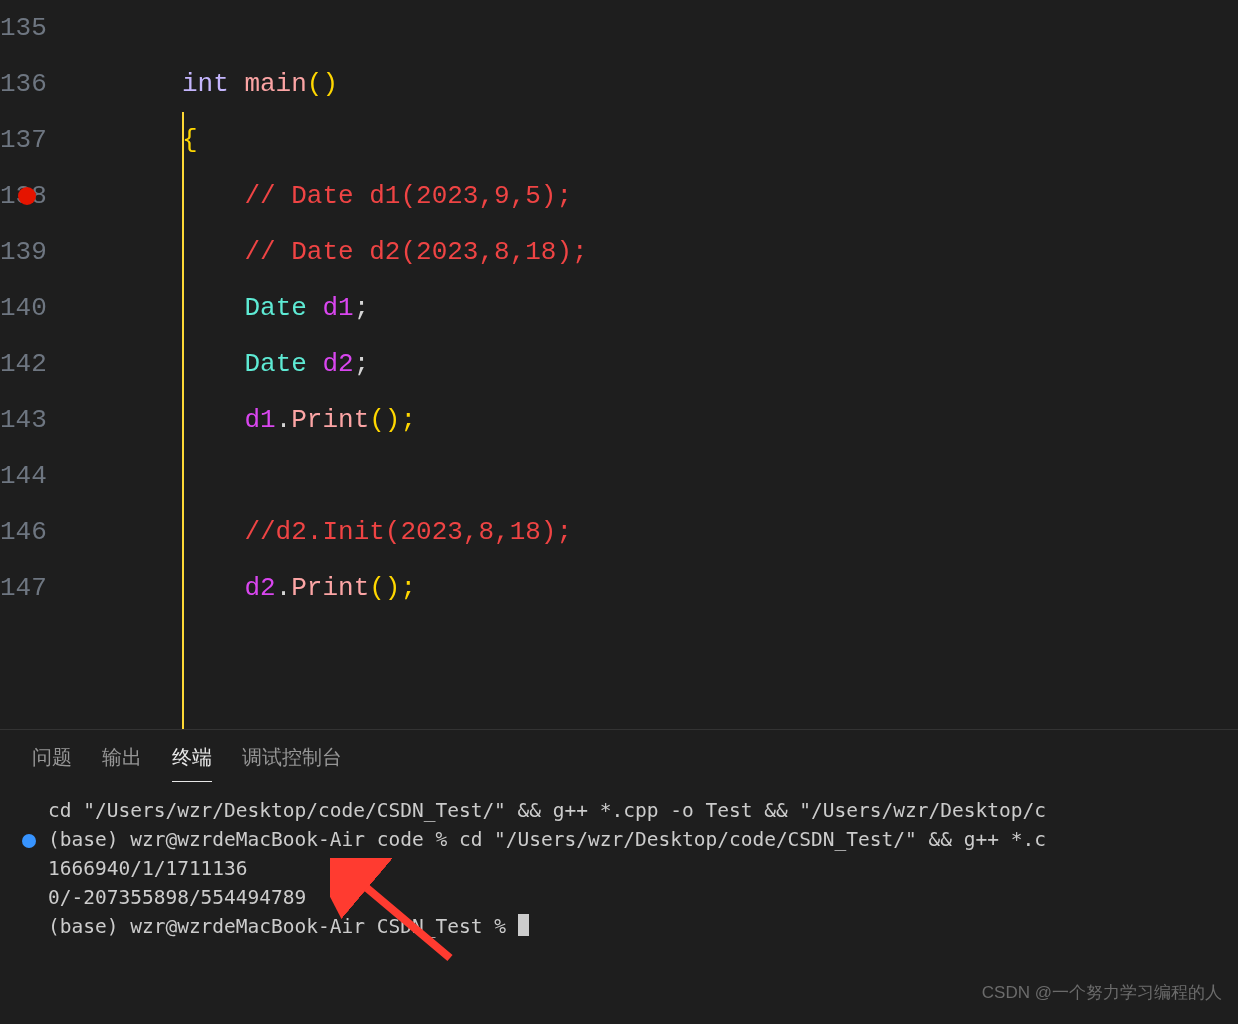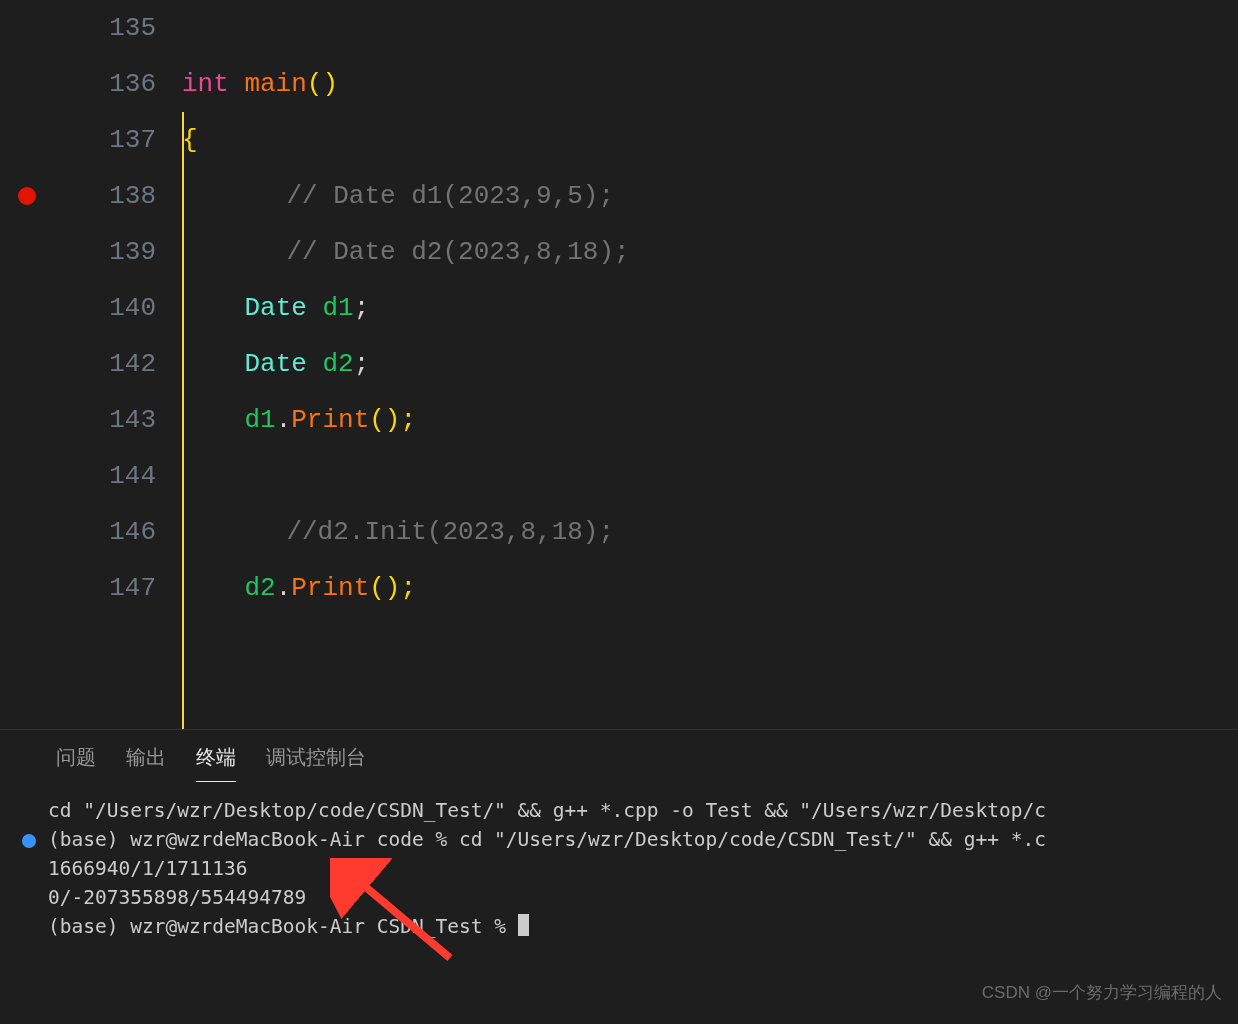--- a/index.html
+++ b/index.html
@@ -13,21 +13,21 @@
     overflow: hidden;
     position: relative;
   }
   .editor {
     height: 729px;
     display: flex;
     overflow: hidden;
   }
   .gutter {
     width: 182px;
-    text-align: right;
+    text-align: left;
     padding-right: 26px;
     color: #6e7681;
     user-select: none;
     position: relative;
     flex-shrink: 0;
   }
   .code-area {
     flex: 1;
     position: relative;
   }
@@ -46,40 +46,39 @@
     border-radius: 50%;
   }
   .indent-guide {
     position: absolute;
     left: 0;
     top: 112px;
     bottom: 0;
     width: 2px;
     background: #fdd835;
   }
-  .tok-keyword { color: #ec4899; }
-  .tok-func { color: #f97316; }
+  .tok-keyword { color: #c4b5fd; }
+  .tok-func { color: #fca5a5; }
   .tok-type { color: #5eead4; }
-  .tok-comment { color: #737373; margin-left: 42px; }
+  .tok-comment { color: #ef4444; }
   .tok-punct { color: #d4d4d4; }
   .tok-brace { color: #ffd700; }
-  .tok-var { color: #22c55e; }
+  .tok-var { color: #d946ef; }
 
   .panel {
     border-top: 1px solid #333;
     height: 295px;
   }
   .tabbar {
     display: flex;
     gap: 30px;
     padding: 14px 32px 0 32px;
     font-family: -apple-system, "PingFang SC", sans-serif;
     font-size: 20px;
     color: #969696;
-    margin-left: 24px;
   }
   .tab {
     padding-bottom: 10px;
     cursor: pointer;
   }
   .tab.active {
     color: #e7e7e7;
     border-bottom: 1px solid #e7e7e7;
   }
   .terminal {

